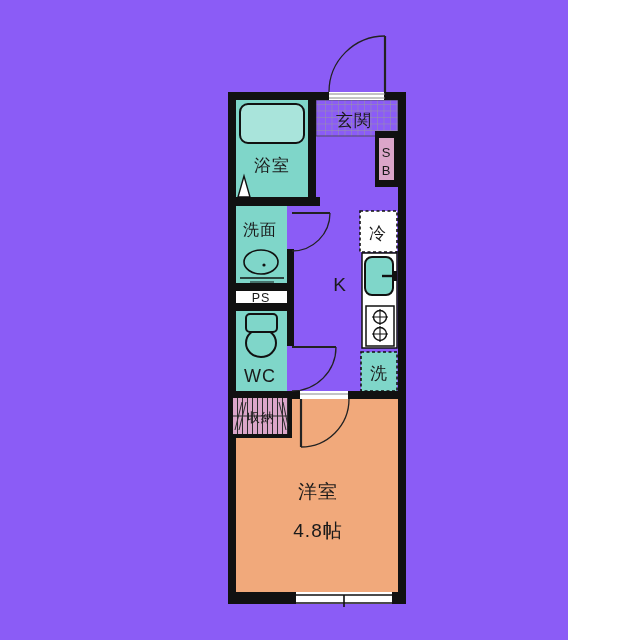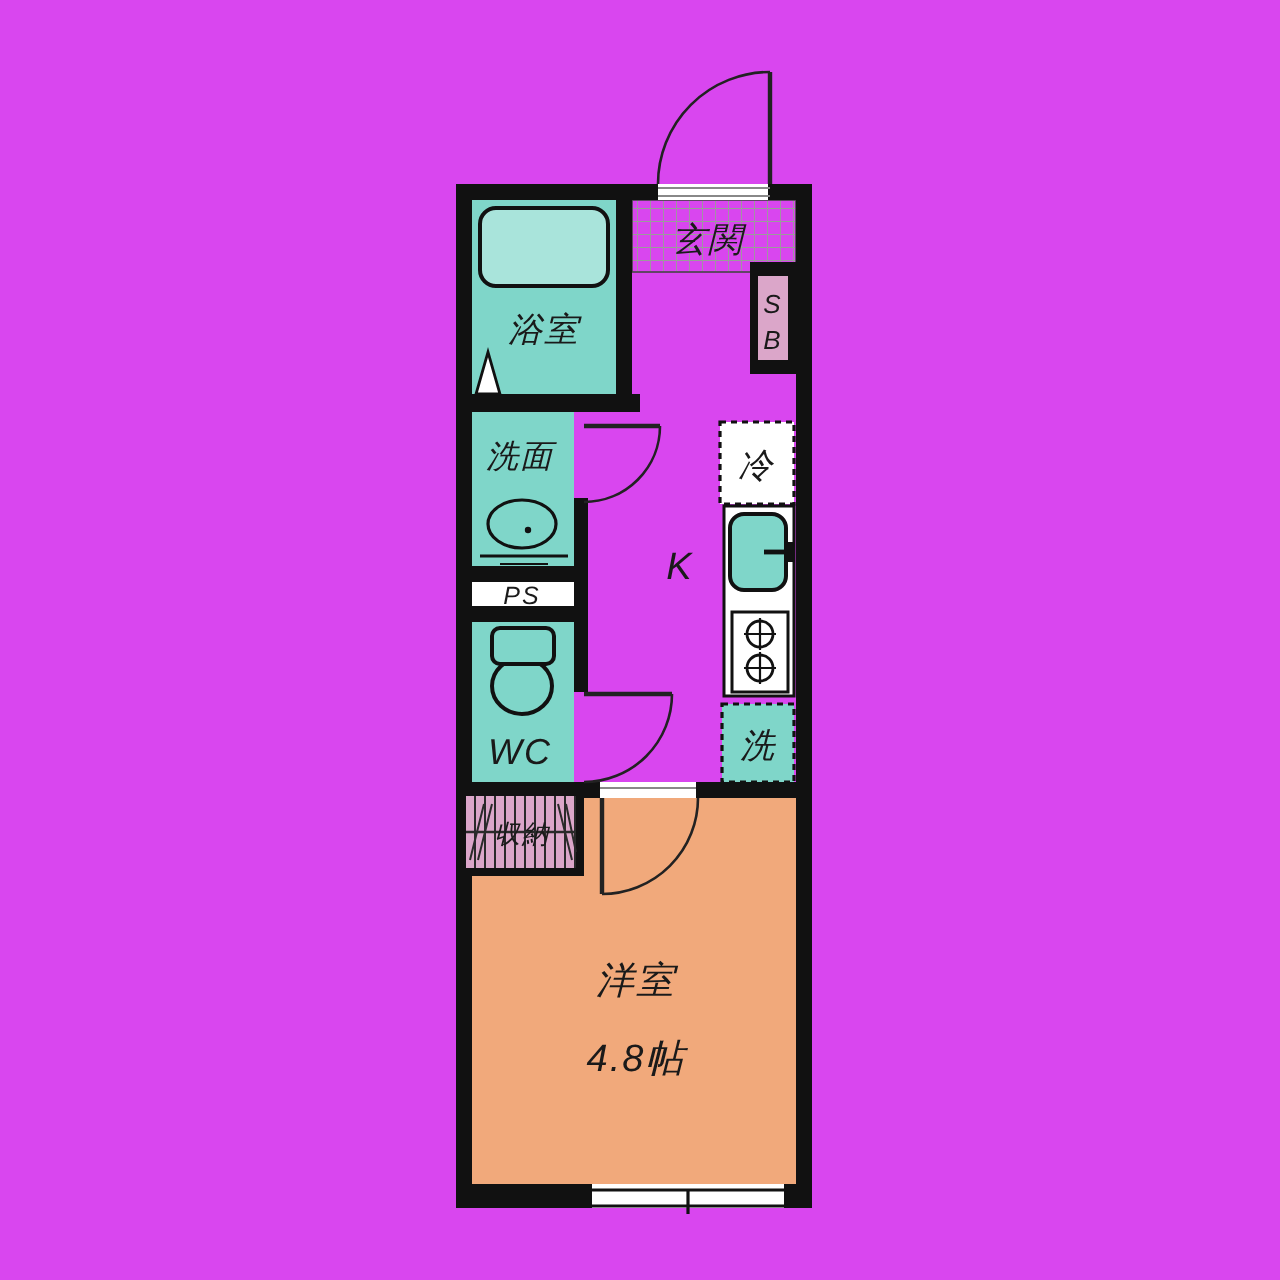--- a/index.html
+++ b/index.html
@@ -1,16 +1,16 @@
 <!DOCTYPE html>
 <html><head>
 <meta charset="utf-8">
 <style>
   html,body{margin:0;padding:0;background:#ffffff;}
-  .canvas{position:relative;width:640px;height:640px;background:#d946ef;overflow:hidden;font-style:italic;}
+  .canvas{position:relative;width:568px;height:640px;background:#8b5cf6;overflow:hidden;}
   svg{display:block;}
   svg text{
     font-family:"Liberation Sans","DejaVu Sans",sans-serif;
     fill:#1a1a1a;
     text-anchor:middle;
     dominant-baseline:central;
     letter-spacing:1px;
     font-weight:500;
   }
   .wall{fill:#111111;}

